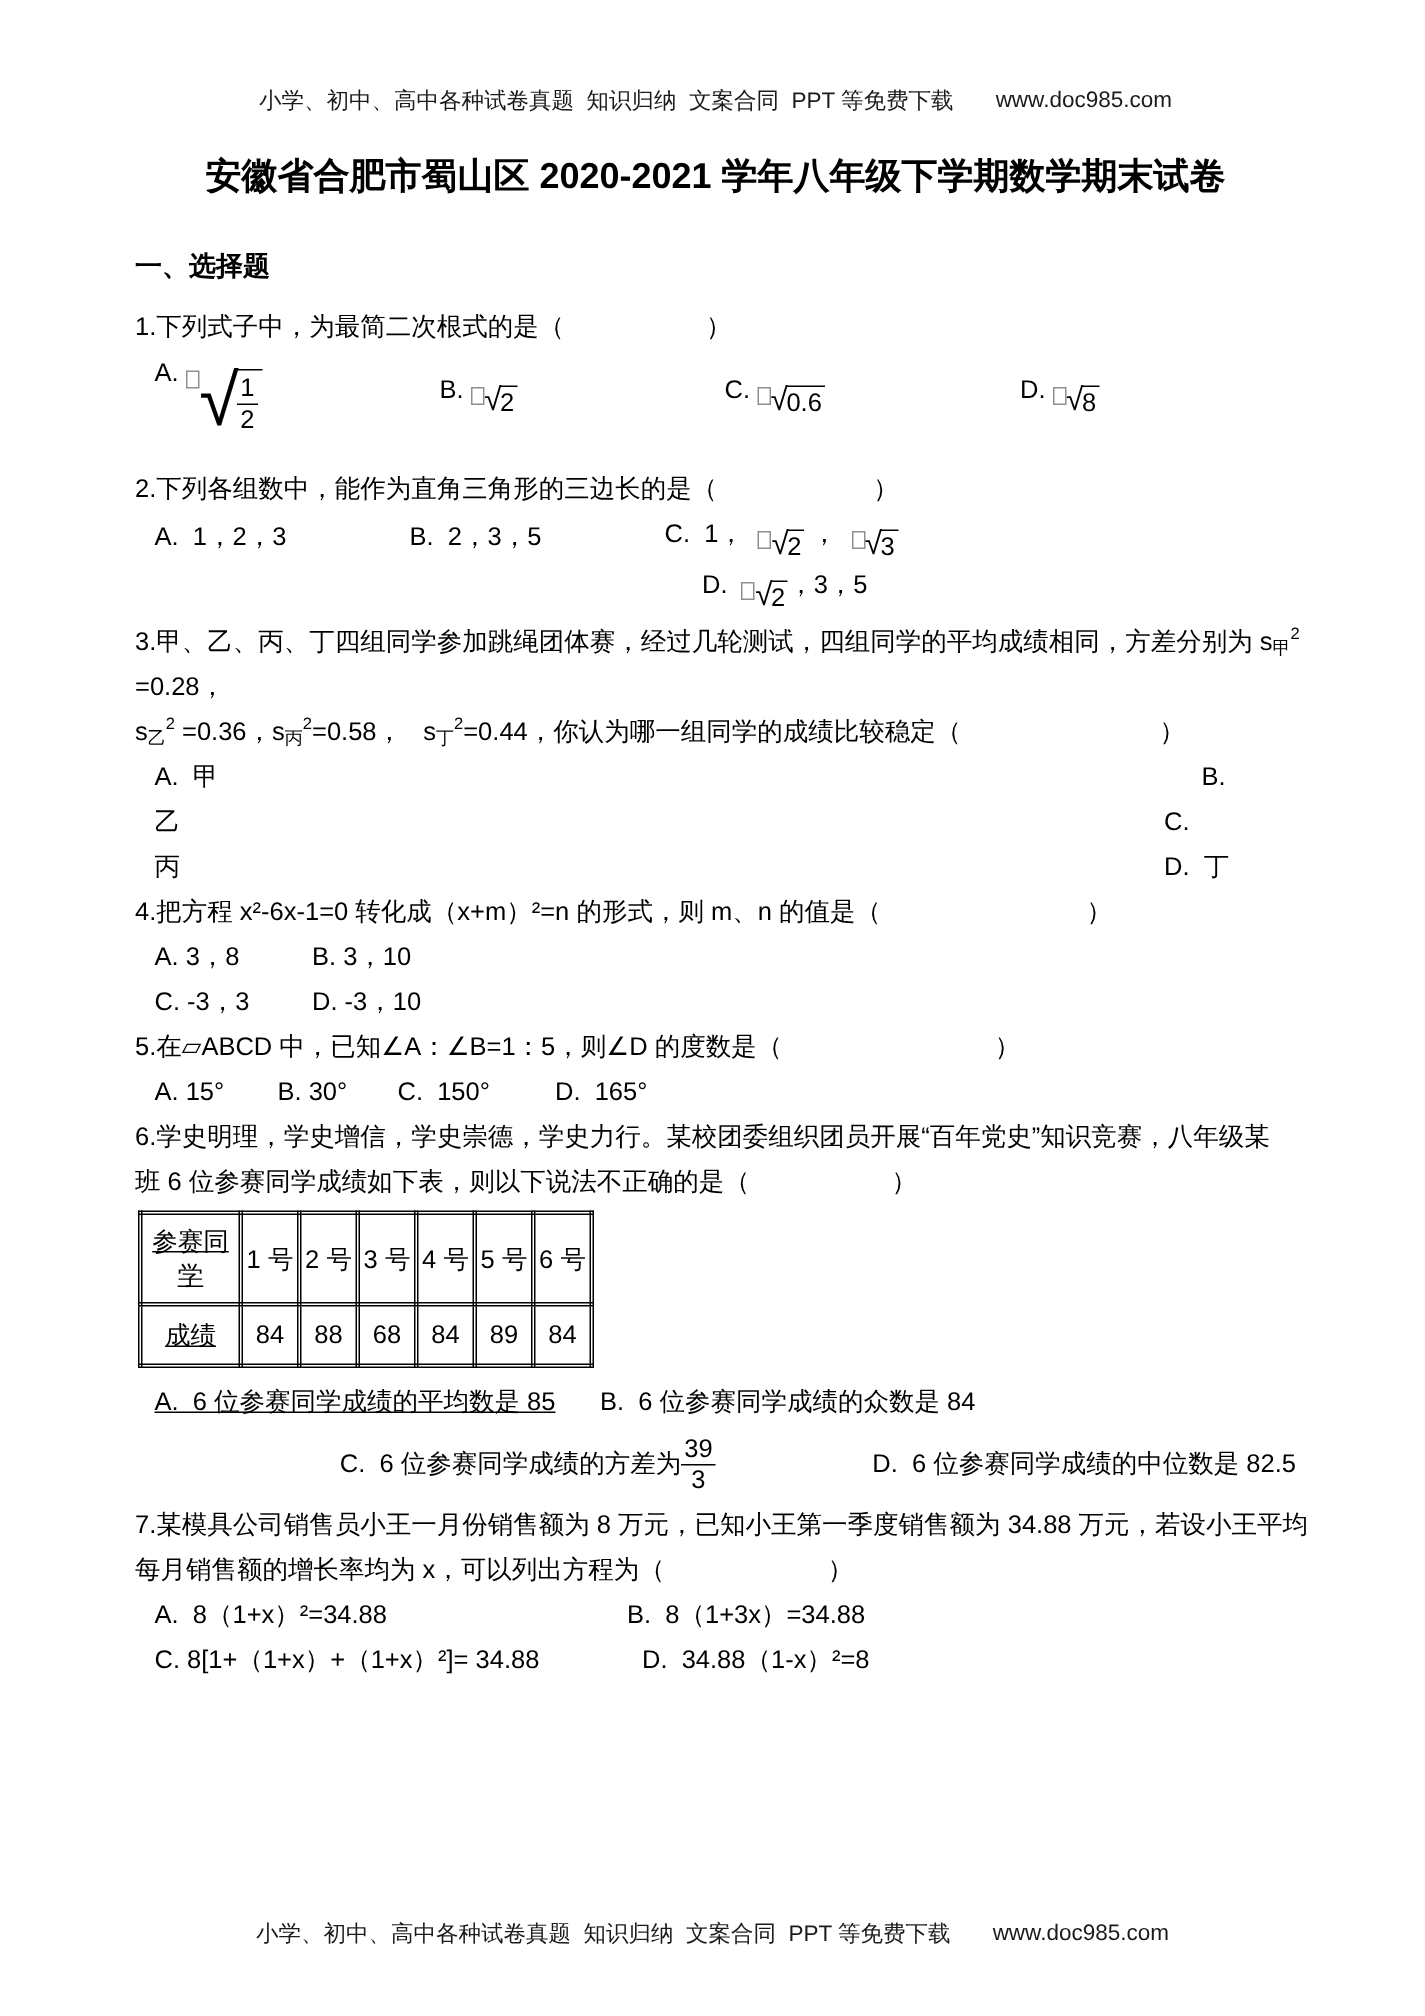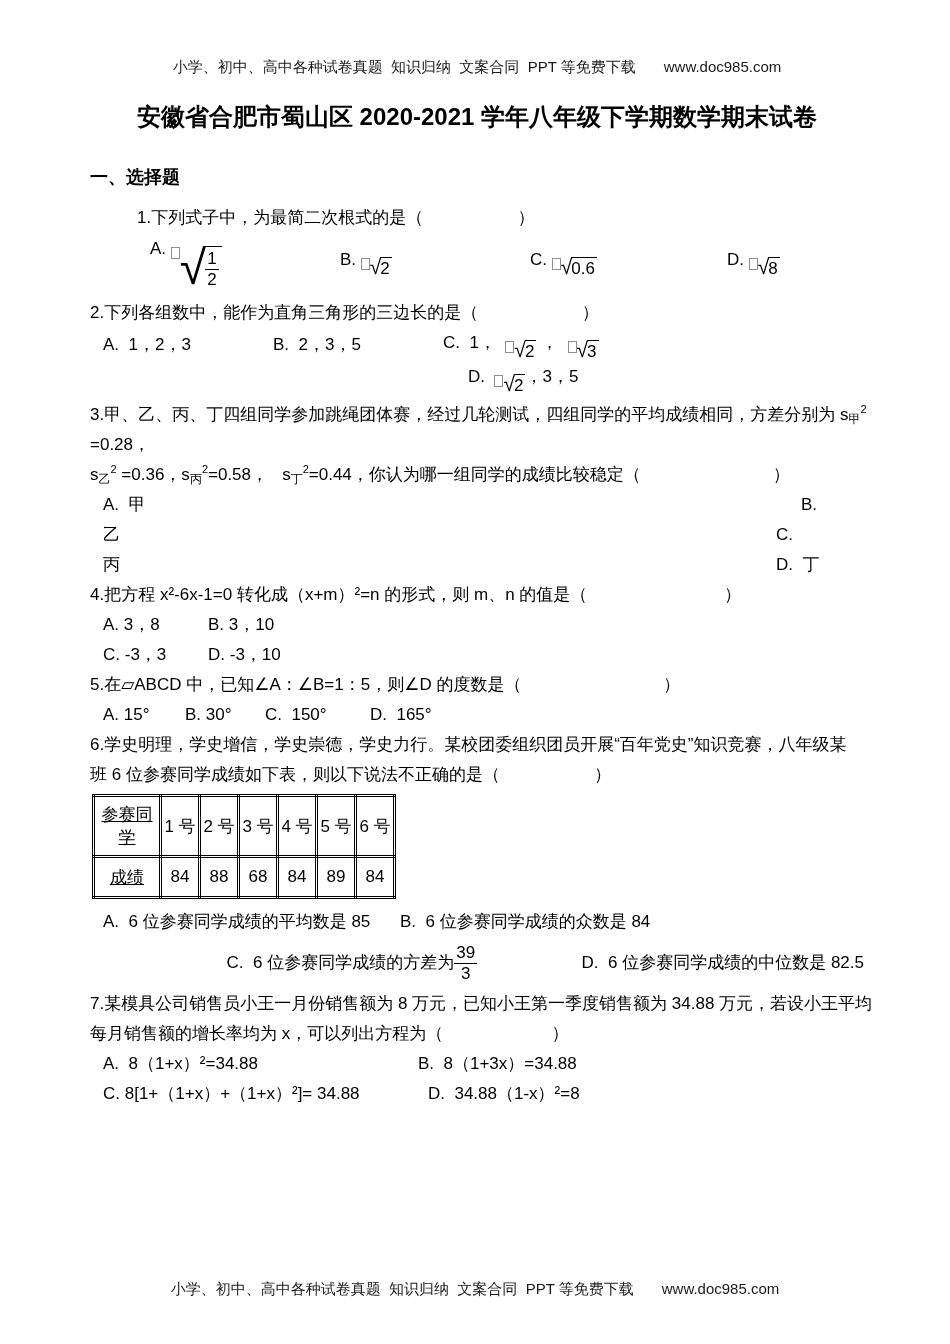--- a/index.html
+++ b/index.html
@@ -6,40 +6,40 @@
   body{
     width:950px;height:1344px;background:#ffffff;color:#000;
     font-family:"Liberation Sans","DejaVu Sans",sans-serif;
     position:relative;overflow:hidden;
   }
   .page{padding:58px 86px 0 90px;}
   .topline{display:flex;justify-content:center;gap:28px;font-size:15px;white-space:pre;color:#1a1a1a;}
   .title{margin:24px 0 0 0;text-align:center;font-size:24px;font-weight:700;white-space:pre;}
   .section{margin:32px 0 0 0;font-size:18px;font-weight:700;}
   .q{margin-top:0;}
-  .q1{margin-top:14px;margin-left:47px;}
-  .q2{margin-top:7px;}
+  .q1{margin-top:14px;}
+  .q2{margin-top:20px;}
   .q3{margin-top:4px;}
   .line{font-size:17px;line-height:30px;white-space:pre;}
   .optrow{display:flex;align-items:center;font-size:17px;line-height:30px;padding-left:13px;white-space:pre;}
   .optrow > span{flex:none;}
   .q1opts{height:58px;}
   .q1opts .o1,.q1opts .o2{width:190px;}
   .q1opts .o3{width:197px;}
   .q2r1 .o1,.q2r1 .o2{width:170px;}
   .q2r2{padding-left:378px;}
   .spread{justify-content:space-between;}
   .spread .left{flex:1 1 auto;}
   .spread .w63{width:63px;}
   .spread .w88{width:88px;}
   .q4r .o1{width:105px;}
   .q5r .o1{width:82px;}
   .q5r .o2{width:80px;}
   .q5r .o3{width:105px;}
-  .q6r1 .o1{width:297px;}
+  .q6r1 .o1{width:297px;text-decoration:underline;}
   .q6r2{height:52px;justify-content:flex-end;}
   .q6r2 .o1{width:355px;display:inline-flex;align-items:center;white-space:pre;}
   .q7r1 .o1{width:315px;}
   .q7r2 .o1{width:325px;}
   
   .score-table{border-collapse:collapse;margin:4px 0 8px 2px;}
   .score-table th,.score-table td{
     border:3px double #000;text-align:center;vertical-align:middle;
     font-weight:400;font-size:17px;padding:0 1px;
   }

